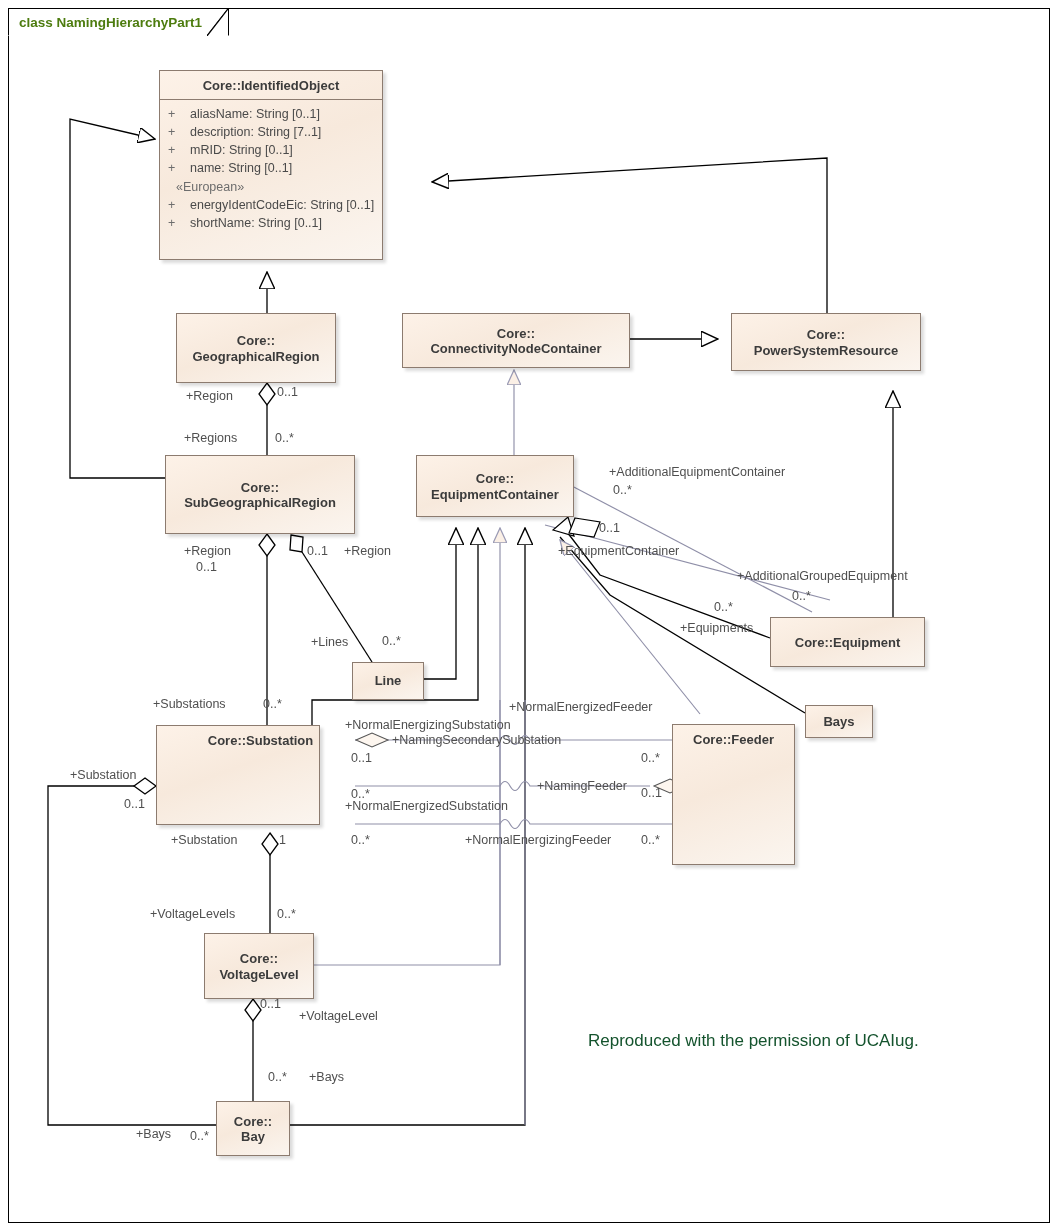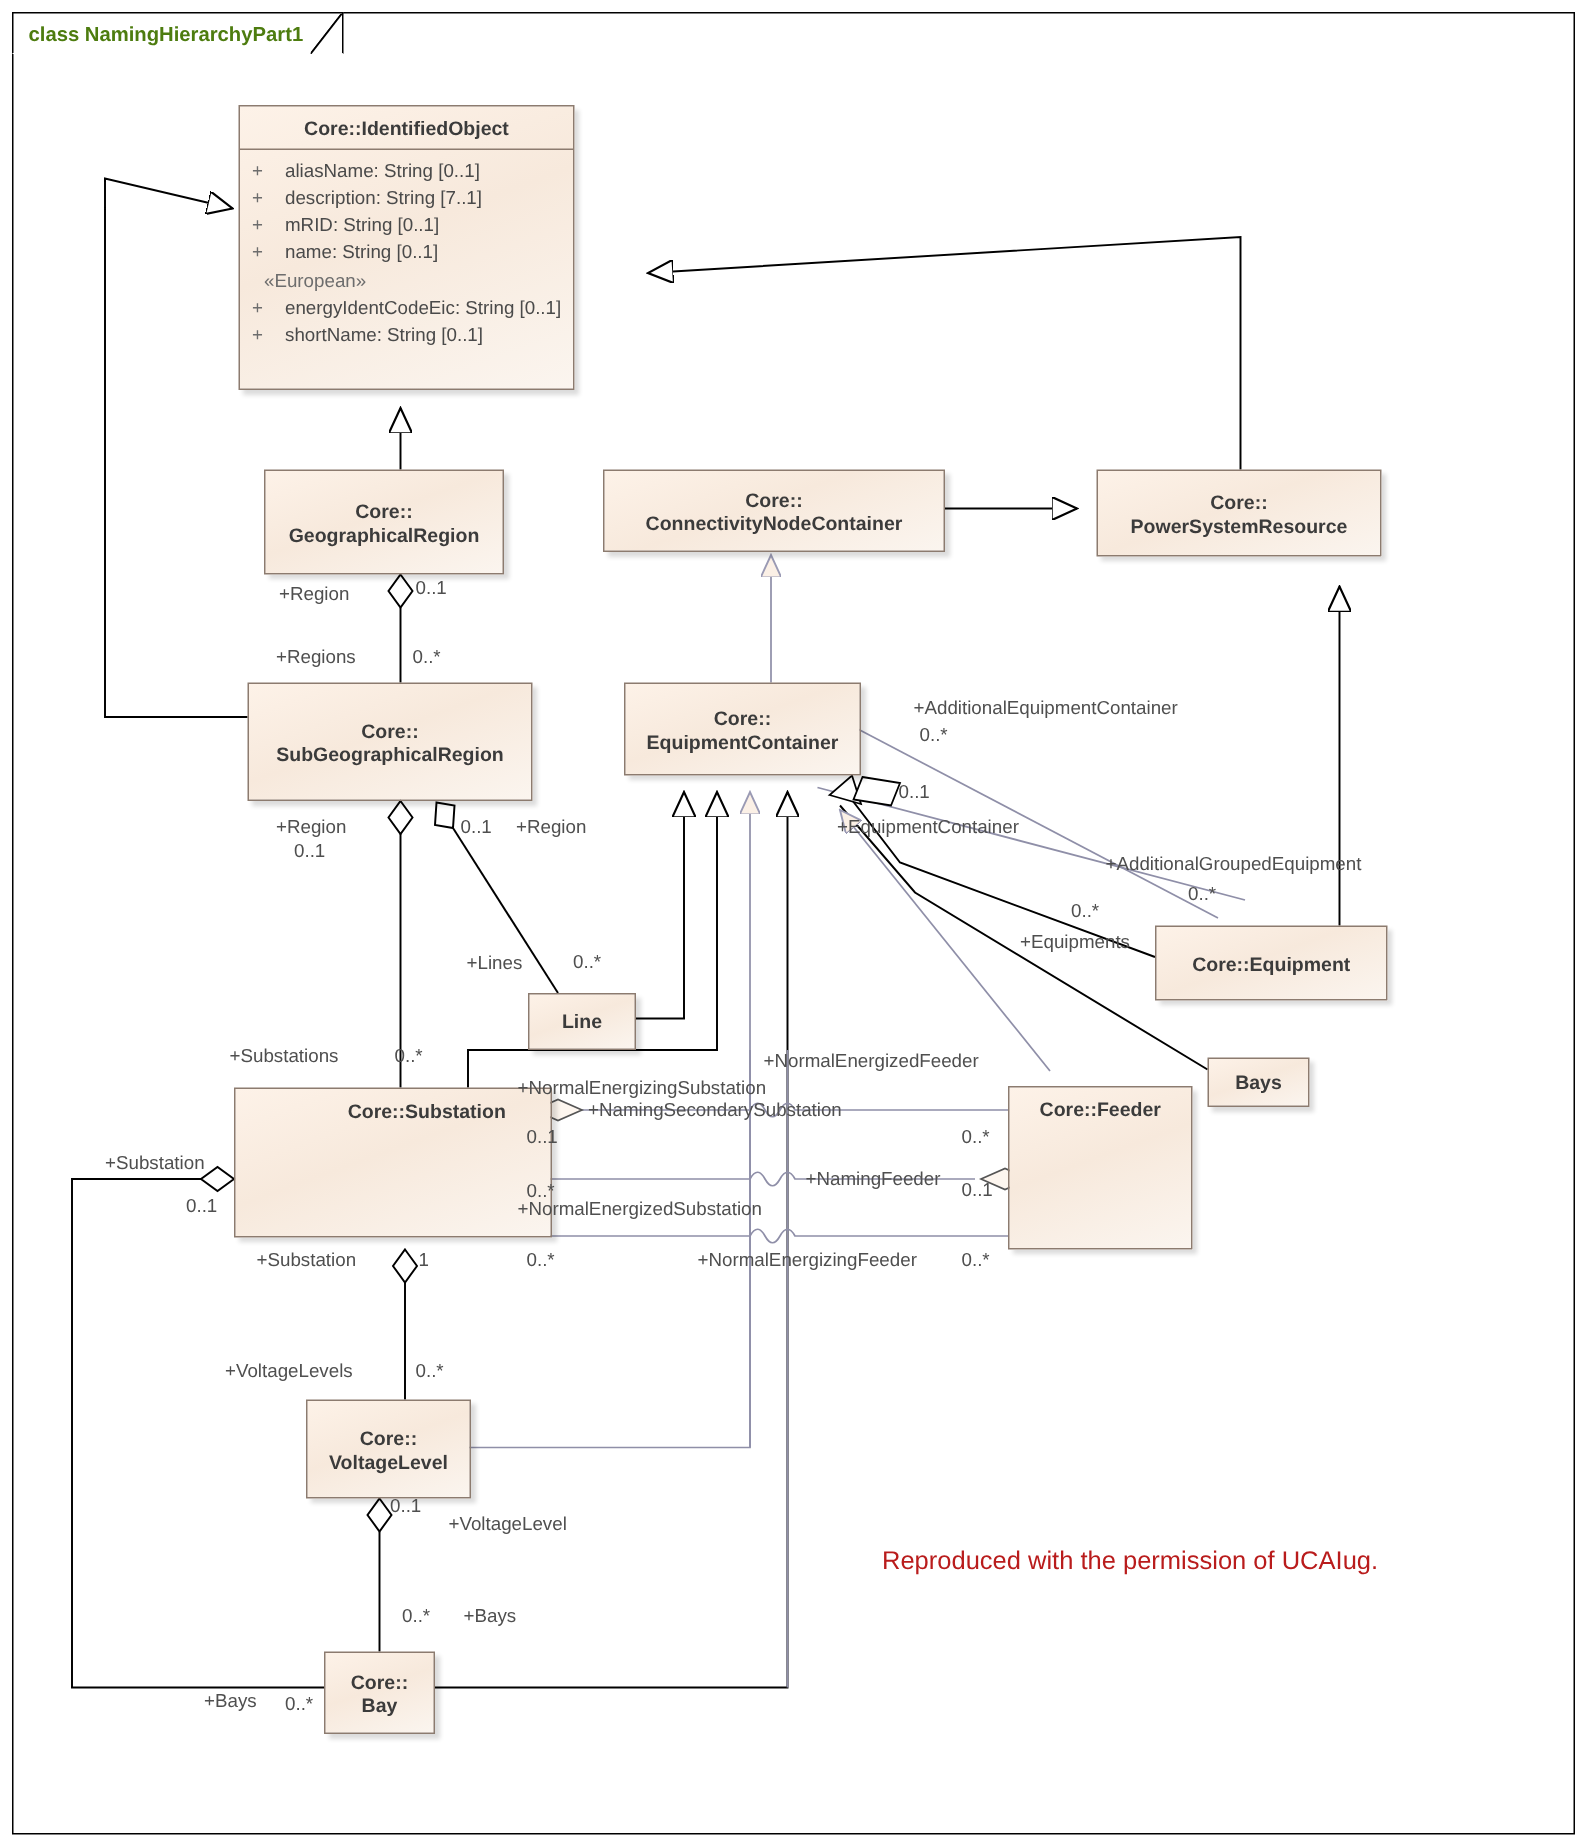--- a/index.html
+++ b/index.html
@@ -15,21 +15,21 @@
        background:linear-gradient(160deg,#fdf2e8 0%,#f7e9dc 45%,#fbf5ef 100%);
        box-shadow:3px 3px 3px rgba(0,0,0,0.14);}
   .cls .hdr{font-weight:bold;font-size:13px;color:#3b3b3b;text-align:center;line-height:1.18;padding:7px 4px 6px 4px;}
   .sep{height:1px;background:#8c7b6f;margin:0;}
   .attrs{padding:6px 4px 6px 8px;font-size:12.5px;color:#4a4a4a;line-height:1.42;}
   .attr{display:flex;}
   .attr .vis{width:22px;flex:none;color:#6d6d6d;}
   .stereo{padding-left:8px;color:#6d6d6d;font-size:12.5px;line-height:1.6;}
   .lbl{position:absolute;font-size:12.5px;color:#4f4f4f;white-space:nowrap;}
   .mult{position:absolute;font-size:12.5px;color:#4f4f4f;white-space:nowrap;}
-  .note{position:absolute;font-size:17px;color:#b91c1c;white-space:nowrap;text-align:right;}
+  .note{position:absolute;font-size:17px;color:#14532d;white-space:nowrap;text-align:right;}
 </style>
 </head>
 <body>
 
 <div id="canvas">
 
   <div id="frame"></div>
 
   <div id="tabwrap">
     <div id="tab">
@@ -199,25 +199,25 @@
   </div>
 
   <div class="cls" style="left:805px;top:705px;width:68px;height:33px;display:flex;align-items:center;justify-content:center;">
     <div class="hdr" style="padding:0;">Bays</div>
   </div>
 
   <div class="cls" style="left:352px;top:662px;width:72px;height:38px;display:flex;align-items:center;justify-content:center;">
     <div class="hdr" style="padding:0;">Line</div>
   </div>
 
-  <div class="cls" style="left:156px;top:725px;width:212px;height:100px;display:flex;align-items:flex-start;justify-content:center;padding-left:45px;">
+  <div class="cls" style="left:156px;top:725px;width:164px;height:100px;display:flex;align-items:flex-start;justify-content:center;padding-left:45px;">
     <div class="hdr">Core::Substation</div>
   </div>
 
-  <div class="cls" style="left:672px;top:724px;width:123px;height:109px;display:flex;align-items:flex-start;justify-content:center;">
+  <div class="cls" style="left:672px;top:724px;width:123px;height:141px;display:flex;align-items:flex-start;justify-content:center;">
     <div class="hdr">Core::Feeder</div>
   </div>
 
   <div class="cls" style="left:204px;top:933px;width:110px;height:66px;display:flex;align-items:center;justify-content:center;">
     <div class="hdr">
       <div>Core::</div>
       <div>VoltageLevel</div>
     </div>
   </div>
 

